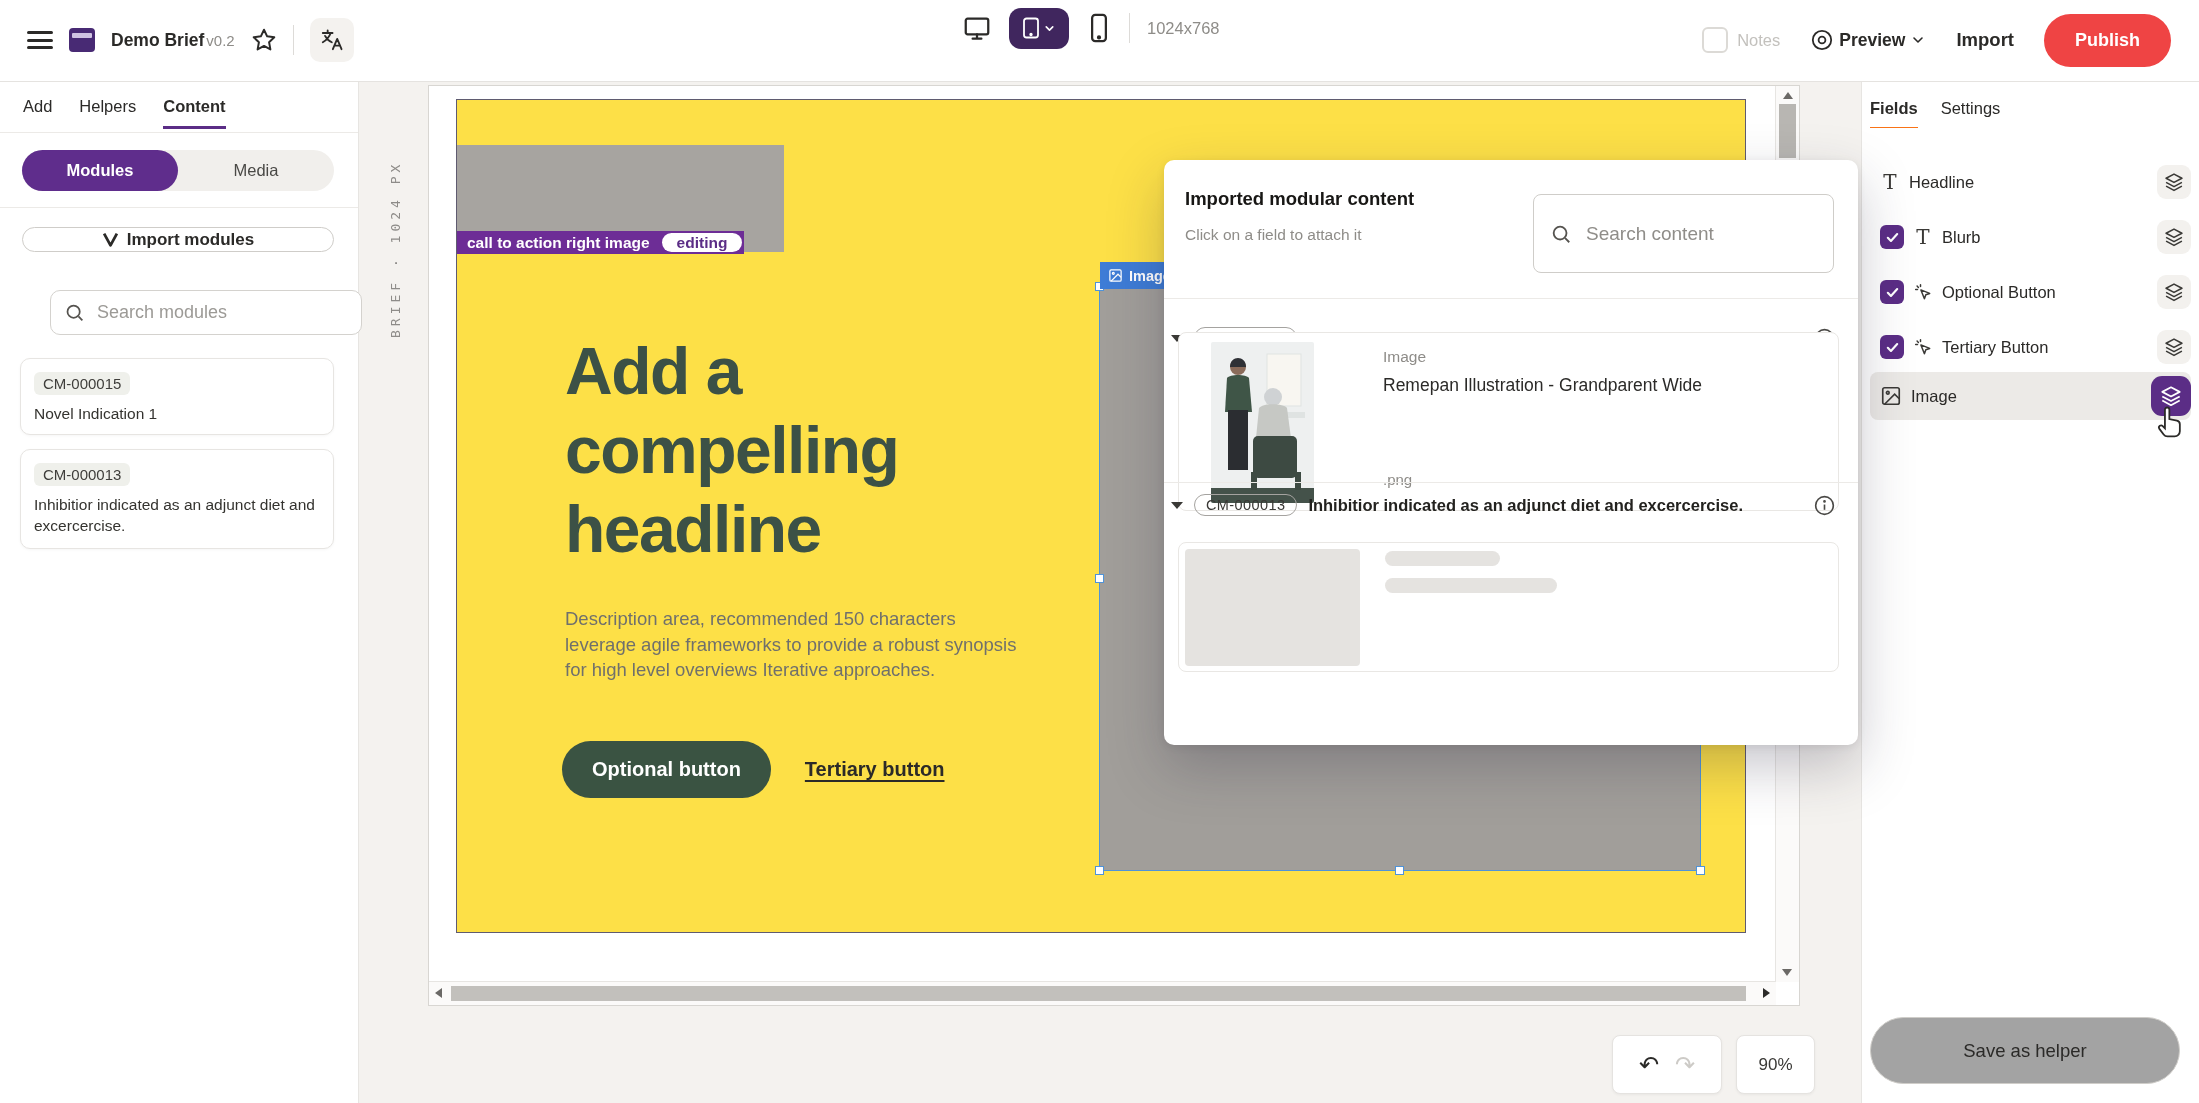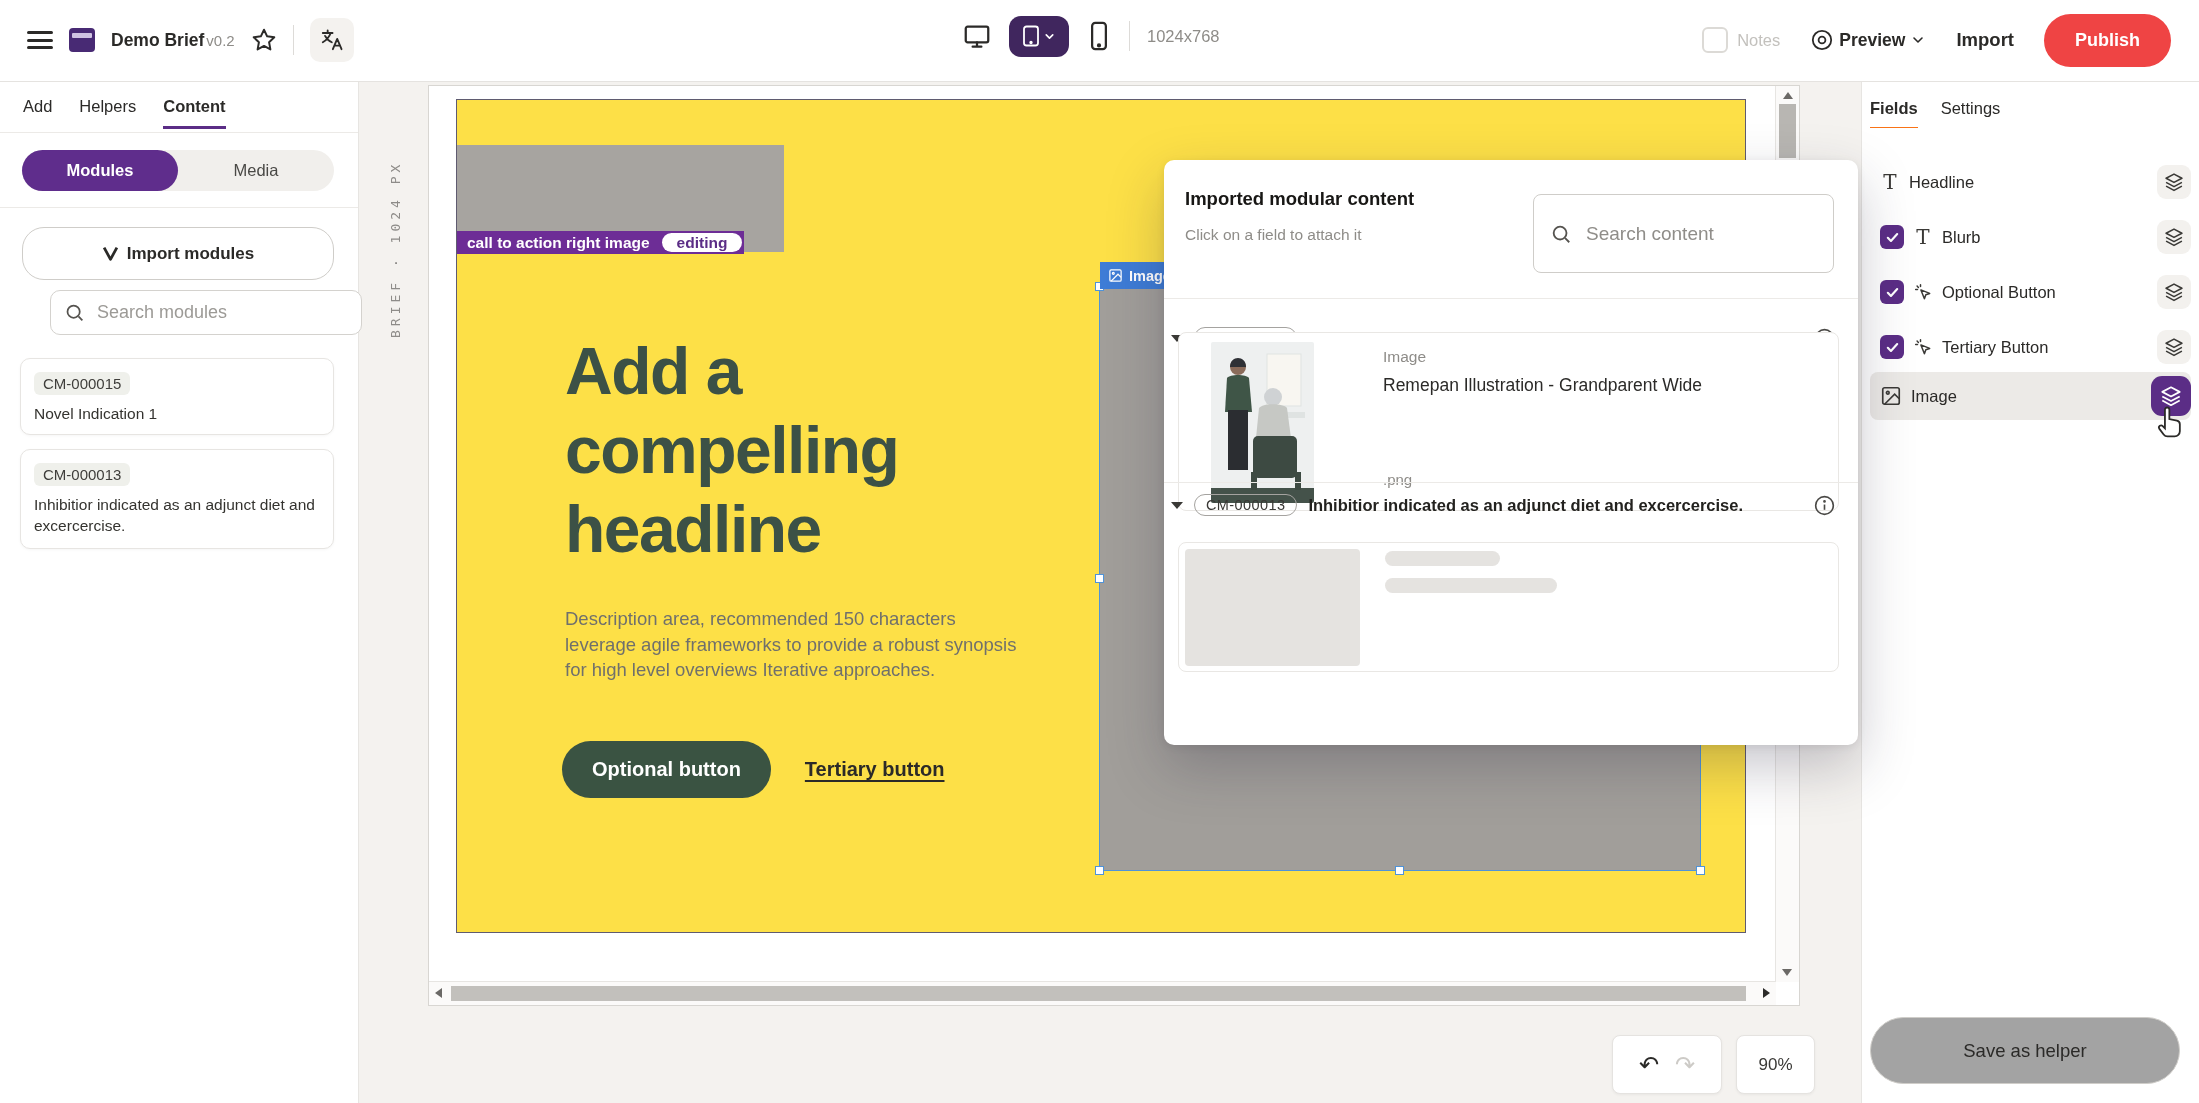--- a/index.html
+++ b/index.html
@@ -12,21 +12,21 @@
           border-bottom:1px solid #e5e3e0;z-index:40;}
   .tb-left{position:absolute;left:27px;top:0;height:80px;display:flex;align-items:center;gap:16px;}
   .hamburger{width:26px;height:18px;display:flex;flex-direction:column;justify-content:space-between;cursor:pointer;}
   .hamburger span{display:block;height:3px;background:#2b2a28;border-radius:2px;}
   .doc-ico{width:26px;height:24px;background:#482a74;border-radius:4px;position:relative;}
   .doc-ico:before{content:"";position:absolute;left:3px;right:3px;top:5px;height:5px;background:#cfc3e2;border-radius:1px;}
   .tb-title{font-size:17.5px;font-weight:700;}
   .tb-version{font-size:15px;color:#8e8c88;margin-left:2px;font-weight:400;}
   .tb-divider{width:1px;height:30px;background:#dddbd8;}
   .icon-chip{width:44px;height:44px;background:#f4f2ef;border-radius:10px;display:flex;align-items:center;justify-content:center;}
-  .tb-center{position:absolute;left:962px;top:8px;height:56px;display:flex;align-items:center;gap:17px;}
+  .tb-center{position:absolute;left:962px;top:0;height:56px;display:flex;align-items:center;gap:17px;}
   .device-pill{width:60px;height:41px;background:#40265e;border-radius:12px;display:flex;align-items:center;justify-content:center;gap:3px;}
   .tb-res{font-size:16.5px;color:#8e8c88;}
   .tb-right{position:absolute;right:28px;top:0;height:80px;display:flex;align-items:center;gap:30px;}
   .notes{display:flex;align-items:center;gap:9px;}
   .notes-box{width:22px;height:22px;border:2px solid #dcdad6;border-radius:6px;background:#fff;}
   .notes-lbl{font-size:16.5px;color:#c3c1bd;}
   .preview{display:flex;align-items:center;gap:5px;cursor:pointer;}
   .preview-lbl{font-size:17.5px;font-weight:700;}
   .share-lbl{font-size:18.5px;font-weight:700;cursor:pointer;}
   .publish-btn{min-width:127px;height:53px;background:#ef4444;color:#fff;border:none;border-radius:27px;
@@ -35,21 +35,21 @@
   
   .sidebar-l{position:absolute;top:81px;left:0;bottom:0;width:358px;background:#fff;border-right:1px solid #e7e5e2;z-index:30;}
   .sl-tabs{position:absolute;top:16px;left:23px;display:flex;gap:27px;font-size:16.5px;}
   .sl-tab{padding-bottom:10px;cursor:pointer;color:#2b2a28;}
   .sl-tab.active{font-weight:700;border-bottom:3px solid #5b2d86;}
   .sl-div1{position:absolute;top:51px;left:0;right:0;height:1px;background:#eceae7;}
   .segmented{position:absolute;top:69px;left:22px;width:312px;height:41px;background:#f1efec;border-radius:21px;display:flex;}
   .seg{flex:1;display:flex;align-items:center;justify-content:center;font-size:16.5px;cursor:pointer;color:#4a4946;}
   .seg.active{background:#5f2d8c;color:#fff;font-weight:700;border-radius:21px;}
   .sl-div2{position:absolute;top:126px;left:0;right:0;height:1px;background:#eceae7;}
-  .import-btn{position:absolute;top:146px;left:22px;width:312px;height:53px;background:#fff;border:1.5px solid #cfcdc9;
+  .import-btn{position:absolute;top:146px;left:22px;width:312px;height:25px;background:#fff;border:1.5px solid #cfcdc9;
               border-radius:22px;display:flex;align-items:center;justify-content:center;gap:8px;
               font-family:inherit;font-size:17px;font-weight:700;color:#2b2a28;cursor:pointer;}
   .search-box{position:absolute;left:22px;width:312px;height:45px;border:1.5px solid #d4d2ce;border-radius:10px;
               background:#fff;display:flex;align-items:center;padding:0 13px;gap:10px;box-sizing:border-box;}
   .search-box input{border:none;outline:none;flex:1;font-family:inherit;font-size:18px;color:#3a3936;background:transparent;min-width:0;}
   .search-box input::placeholder{color:#9c9a96;}
   .mod-card{position:absolute;left:20px;width:314px;background:#fff;border:1.5px solid #e7e5e2;border-radius:10px;
             box-shadow:0 1px 3px rgba(0,0,0,.04);padding:13px 13px;box-sizing:border-box;cursor:pointer;}
   .mod-badge{display:inline-block;background:#eff0eb;border-radius:6px;padding:3px 9px;font-size:15px;color:#3f3e3b;}
   .mod-title{font-size:15.5px;color:#34332f;margin-top:8px;line-height:21px;}

